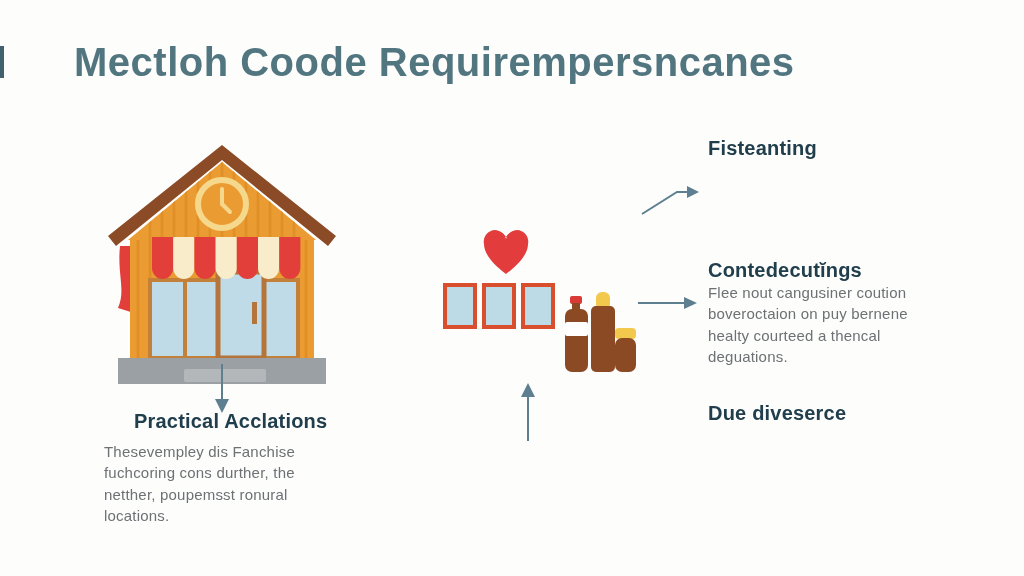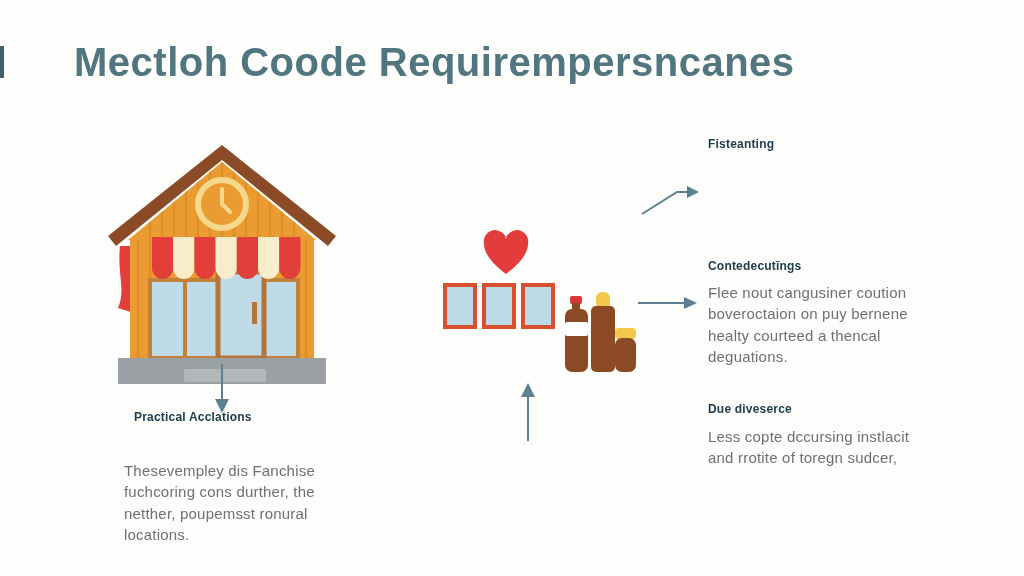--- a/index.html
+++ b/index.html
@@ -17,21 +17,21 @@
     font-size: 40px; font-weight: 600; letter-spacing: 0.5px;
     color: #527680;
     white-space: nowrap;
   }
   .edge-sliver {
     position: absolute; left: 0; top: 46px; width: 4px; height: 32px;
     background: #41626d;
   }
   .heading {
     position: absolute;
-    font-size: 12px; font-weight: 700; color: #203e4c;
+    font-size: 20px; font-weight: 700; color: #203e4c;
     letter-spacing: 0.2px;
   }
   .body-text {
     position: absolute;
     font-size: 15px; color: #6d7174; line-height: 1.42;
     letter-spacing: 0.2px;
   }
   .abs { position: absolute; }
   svg { display: block; }
 </style>
@@ -114,21 +114,21 @@
   </div>
 
   <div class="abs" style="left:214px; top:364px;">
     <svg width="16" height="50" viewBox="0 0 16 50">
       <line x1="8" y1="0" x2="8" y2="37" stroke="#5e7f90" stroke-width="2"></line>
       <polygon points="1,35 15,35 8,49" fill="#5e7f90"></polygon>
     </svg>
   </div>
 
   <div class="heading" style="left:120px; top:410px;margin-left:14px;">Practical Acclations</div>
-  <div class="body-text" style="left:124px; top:441px; width:218px;margin-top:19px;">Thesevempley dis Fanchise fuchcoring cons durther, the netther, poupemsst ronural locations.</div>
+  <div class="body-text" style="left:104px; top:441px; width:218px;">Thesevempley dis Fanchise fuchcoring cons durther, the netther, poupemsst ronural locations.</div>
 
   <div class="abs" style="left:481px; top:228px;">
     <svg width="50" height="48" viewBox="0 0 50 48">
       <path d="M25,9 C21,3 14,1 10,3 C14,8 19,9 25,9 Z" fill="#e23c3c"></path>
       <path d="M25,9 C29,3 36,1 40,3 C36,8 31,9 25,9 Z" fill="#e23c3c"></path>
       <path d="M25,46 C9,34 3,24 3,16 A10.5,10.5 0 0 1 25,11 A10.5,10.5 0 0 1 47,16 C47,24 41,34 25,46 Z" fill="#e23c3c"></path>
     </svg>
   </div>
 
   <div class="abs" style="left:443px; top:283px; display:flex; gap:5px;">
@@ -171,15 +171,14 @@
       <polygon points="46,3 46,15 59,9" fill="#5e7f90"></polygon>
     </svg>
   </div>
 
   <div class="heading" style="left:708px; top:137px;">Fisteanting</div>
 
   <div class="heading" style="left:708px; top:259px;">Contedecutĭngs</div>
   <div class="body-text" style="left:708px; top:282px; width:224px;">Flee nout cangusiner coution boveroctaion on puy bernene healty courteed a thencal deguations.</div>
 
   <div class="heading" style="left:708px; top:402px;">Due diveserce</div>
-  <div class="body-text" style="left:708px; top:426px; width:224px;">Less copte dccursing instlacit and rrotite of toregn sudcer,</div>
 
 </div>
 
 </body></html>

